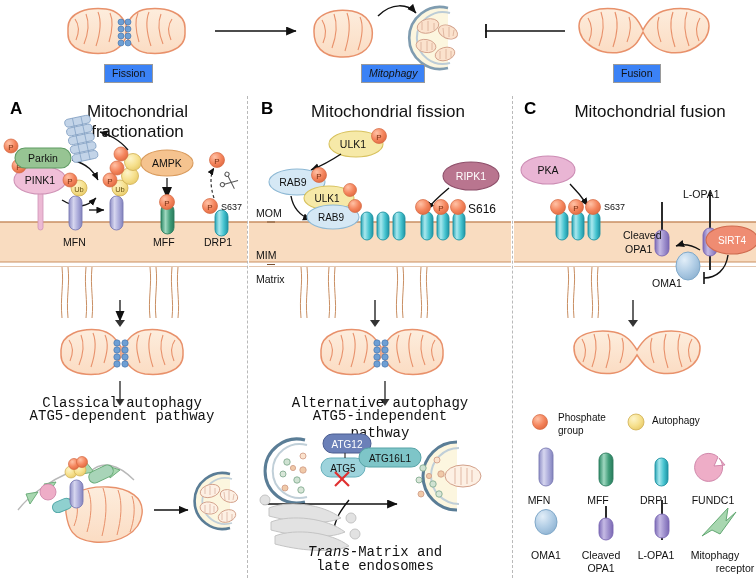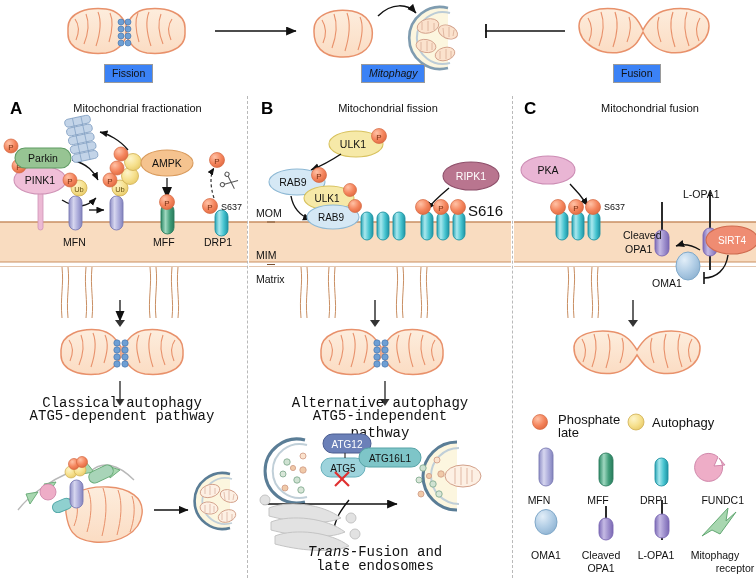--- a/index.html
+++ b/index.html
@@ -2,27 +2,27 @@
 <html><head>
 <meta charset="utf-8">
 <style>
   html,body{margin:0;padding:0;background:#fff;}
   body{width:756px;height:578px;position:relative;overflow:hidden;
        font-family:"Liberation Sans","DejaVu Sans",sans-serif;color:#1a1a1a;}
   .abs{position:absolute;}
   .lbl{position:absolute;font-size:10.5px;line-height:1.18;color:#111;white-space:pre;}
   .lblc{position:absolute;font-size:14px;line-height:1.2;color:#111;text-align:center;font-family:Liberation Mono, monospace;}
   .panel-letter{position:absolute;font-size:17px;font-weight:bold;color:#000;}
-  .panel-title{position:absolute;font-size:11px;color:#111;text-align:center;}
+  .panel-title{position:absolute;font-size:17px;color:#111;text-align:center;}
   .boxlbl{position:absolute;border:1px solid #9a9a9a;background:#3b82f6;
           font-size:10.5px;padding:2px 7px 3px 7px;color:#111;white-space:nowrap;}
   .divider{position:absolute;width:0;border-left:1.4px dashed #b9b9b9;}
   svg{display:block;overflow:visible;}
   .legend-txt{position:absolute;font-size:10.5px;color:#111;text-align:center;line-height:1.2;}
-  .legend-txt-l{position:absolute;font-size:13px;color:#111;line-height:1.25;}
+  .legend-txt-l{position:absolute;font-size:10px;color:#111;line-height:1.25;}
   .ital{font-style:italic;}
 </style>
 </head>
 <body>
 
 <div class="abs" style="left:0;top:0;width:756px;height:95px;">
   <svg width="756" height="95" viewBox="0 0 756 95">
     <defs>
       <linearGradient id="mg" x1="0" y1="0" x2="0" y2="1">
         <stop offset="0%" stop-color="#fdeddd"></stop>
@@ -447,21 +447,21 @@
     <circle cx="192" cy="89" r="7.5" fill="url(#phos)" stroke="#d4663f" stroke-width="0.7"></circle>
     <text x="192" y="92.5" font-size="8" text-anchor="middle" fill="#7a2f12" font-family="Liberation Sans, sans-serif">P</text>
     <circle cx="209" cy="89" r="7.5" fill="url(#phos)" stroke="#d4663f" stroke-width="0.7"></circle>
   </g>
 </svg>
 </div>
 
 <div class="lbl" style="left:256px;top:207px;">MOM</div>
 <div class="lbl" style="left:256px;top:249px;">MIM</div>
 <div class="lbl" style="left:256px;top:273px;">Matrix</div>
-<div class="lbl" style="left:468px;top:202px;font-size:15px;">S616</div>
+<div class="lbl" style="left:468px;top:202px;font-size:12px;">S616</div>
 
 <div class="abs" style="left:360px;top:300px;">
   <svg width="30" height="28">
       <line x1="15" y1="0" x2="15" y2="21" stroke="#333" stroke-width="1.5"></line>
   <path d="M10,20 L20,20 L15,27 z" fill="#333"></path>
     </svg>
 </div>
 
 <div class="abs" style="left:315px;top:326px;">
 <svg width="140" height="56" viewBox="0 0 140 56">
@@ -566,21 +566,21 @@
       <ellipse cx="62" cy="36" rx="18" ry="11" fill="#fdf0e4" stroke="#d2a08a" stroke-width="1"></ellipse>
       <g fill="none" stroke="#d2a08a" stroke-width="0.7">
         <path d="M54,28 L54,44 M60,27 L60,45 M66,28 L66,44 M71,30 L71,42"></path>
       </g>
     </g>
   </g>
 </svg>
 </div>
 
 <div class="lblc" style="left:290px;top:544px;width:170px;">
-  <span class="ital">Trans-</span><span>Fusion and</span>
+  <span class="ital">Trans-</span><span>Matrix and</span>
 </div>
 <div class="lblc" style="left:290px;top:558px;width:170px;">late endosomes</div>
 
 <div class="panel-letter" style="left:524px;top:99px;">C</div>
 <div class="panel-title" style="left:550px;top:102px;width:200px;">Mitochondrial fusion</div>
 
 <div class="abs" style="left:514px;top:118px;width:264px;height:200px;">
 <svg width="242" height="200" viewBox="0 0 242 200">
   <rect x="0" y="104" width="242" height="40" fill="#f9dcc0"></rect>
   <line x1="0" y1="104" x2="242" y2="104" stroke="#c98f63" stroke-width="1.4"></line>
@@ -683,26 +683,26 @@
   </g>
   <g>
     <line x1="148" y1="92" x2="148" y2="132" stroke="#2b2b2b" stroke-width="2"></line>
     <rect x="141" y="106" width="14" height="24" rx="7" fill="url(#capOPA)" stroke="#7a68b3" stroke-width="0.9"></rect>
   </g>
   <path d="M188,128 L214,100 L212,113 L222,104 L206,126 L198,122 Z" fill="#a8d7b0" stroke="#63a873" stroke-width="1"></path>
 </svg>
 </div>
 
 <div class="legend-txt-l" style="left:558px;top:412px;">Phosphate</div>
-<div class="legend-txt-l" style="left:558px;top:425px;">late</div>
+<div class="legend-txt-l" style="left:558px;top:425px;">group</div>
 <div class="legend-txt-l" style="left:652px;top:415px;">Autophagy</div>
 
 <div class="legend-txt" style="left:509px;top:494px;width:60px;">MFN</div>
 <div class="legend-txt" style="left:570px;top:494px;width:56px;">MFF</div>
 <div class="legend-txt" style="left:626px;top:494px;width:56px;">DRP1</div>
-<div class="legend-txt" style="left:682px;top:494px;width:62px;text-align:right;">FUNDC1</div>
+<div class="legend-txt" style="left:682px;top:494px;width:62px;">FUNDC1</div>
 
 <div class="legend-txt" style="left:516px;top:549px;width:60px;">OMA1</div>
 <div class="legend-txt" style="left:572px;top:549px;width:58px;">Cleaved</div>
 <div class="legend-txt" style="left:572px;top:562px;width:58px;">OPA1</div>
 <div class="legend-txt" style="left:628px;top:549px;width:56px;">L-OPA1</div>
 <div class="legend-txt" style="left:682px;top:549px;width:66px;">Mitophagy</div>
 <div class="legend-txt" style="left:702px;top:562px;width:66px;">receptor</div>
 
 </body></html>

